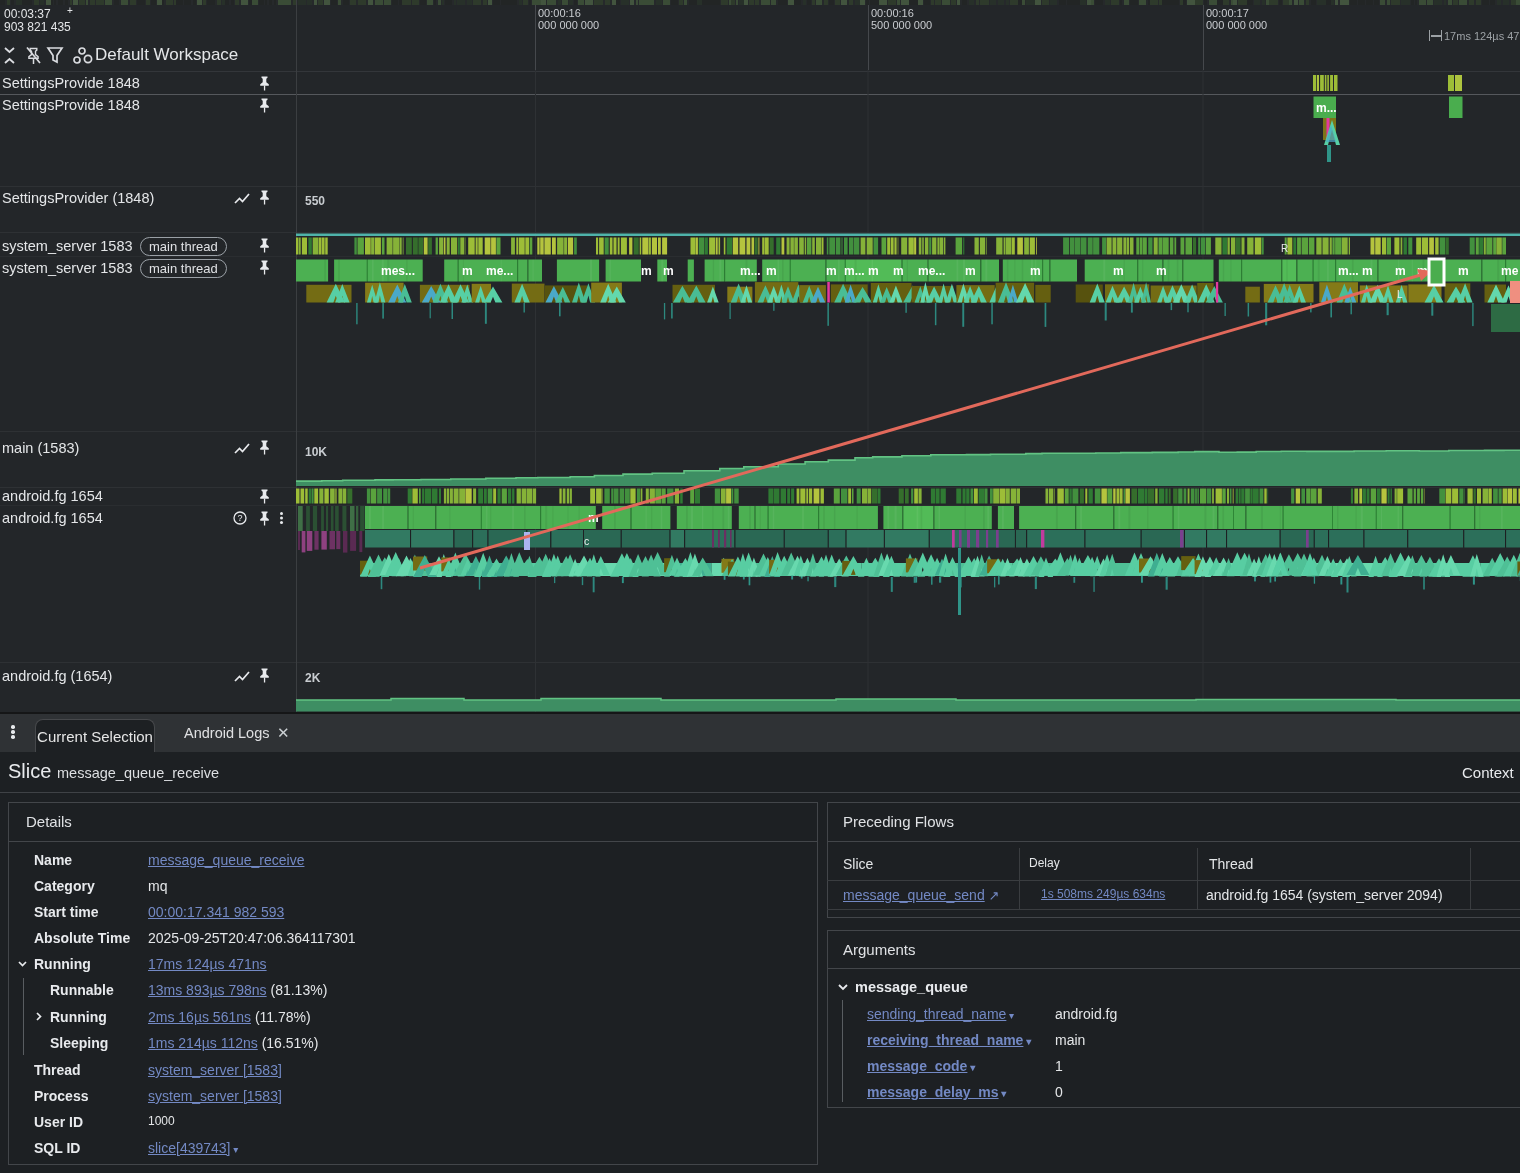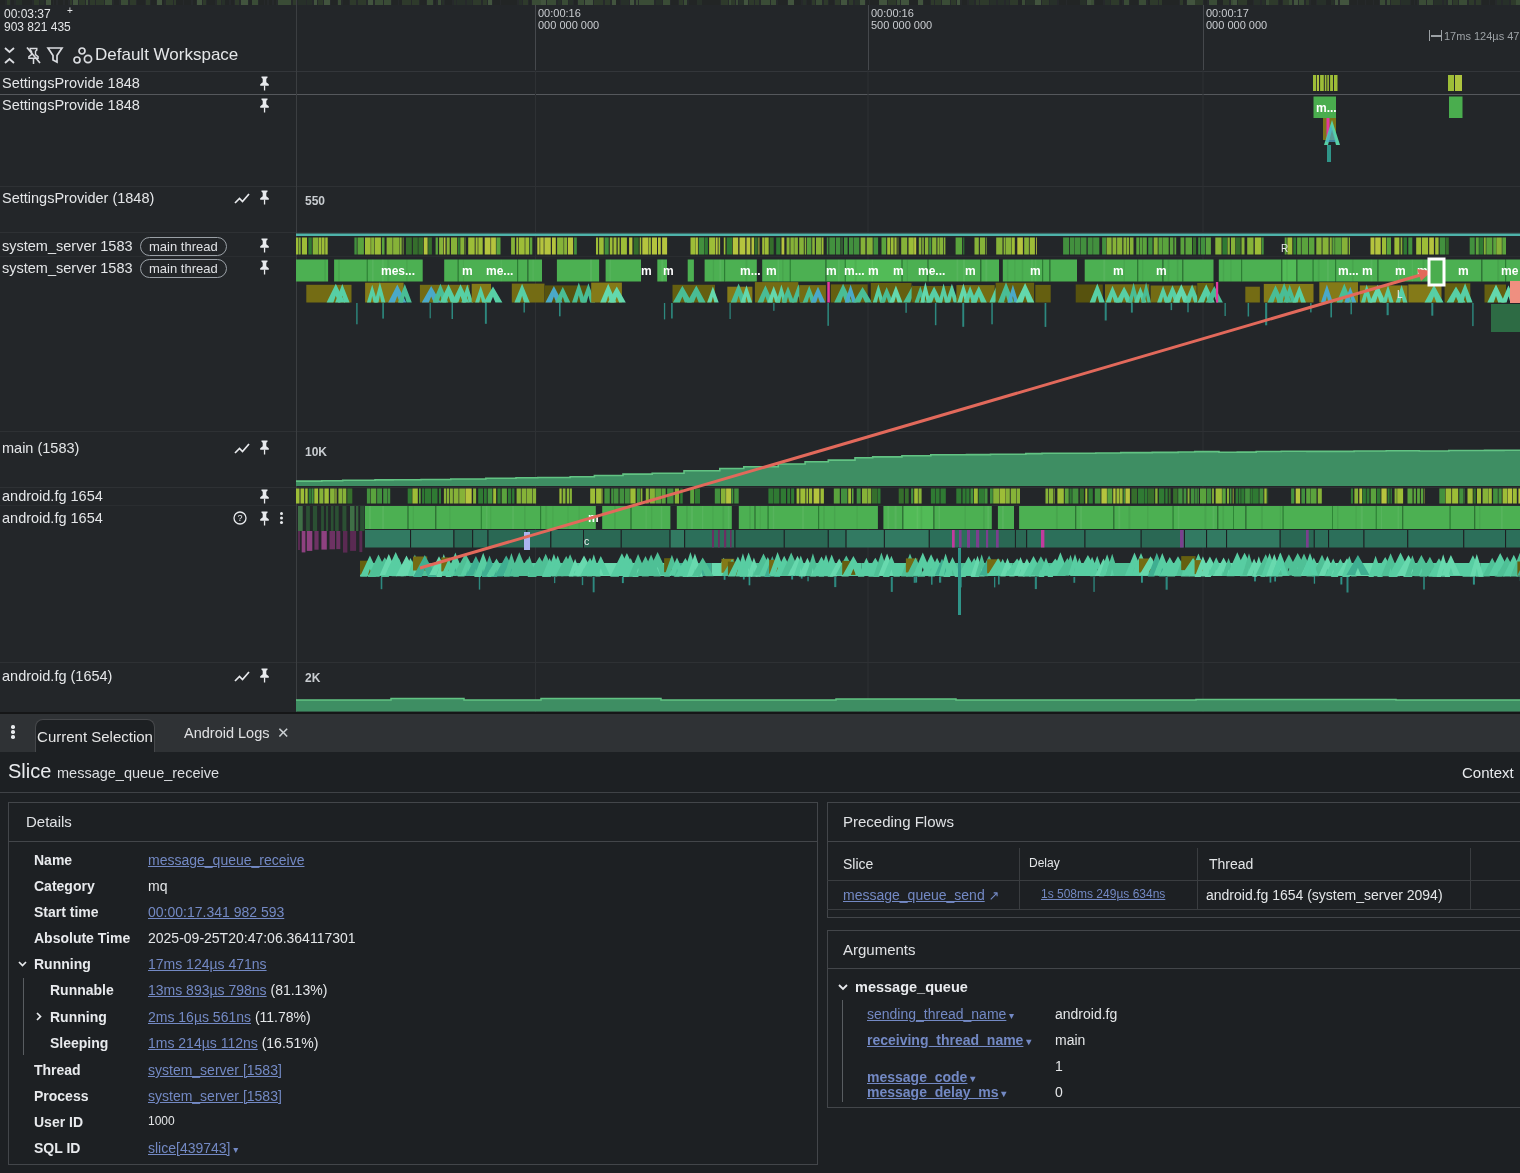--- a/index.html
+++ b/index.html
@@ -1605,16 +1605,16 @@
 <div class="abs" style="left:827px;top:968px;width:693px;height:1px;background:#43464a;"></div>
 <svg class="abs" style="left:837px;top:983px;" width="12" height="8" viewBox="0 0 12 8">
     <path d="M2 2 L6 6 L10 2" stroke="#e8eaed" stroke-width="1.8" fill="none"></path>
   </svg>
 <div class="abs" style="left:855px;top:979px;font-size:14.5px;font-weight:bold;color:#e8eaed;">message_queue</div>
 <div class="abs" style="left:842px;top:1000px;width:1px;height:102px;background:#595d61;"></div>
 <div class="abs" style="left:867px;top:1006px;font-size:14px;font-weight:normal;"><span class="link">sending_thread_name</span><span style="color:#7389c4;font-size:10px;"> ▾</span></div>
 <div class="abs" style="left:1055px;top:1006px;font-size:14px;color:#e4e6e8;">android.fg</div>
 <div class="abs" style="left:867px;top:1032px;font-size:14px;font-weight:bold;"><span class="link">receiving_thread_name</span><span style="color:#7389c4;font-size:10px;"> ▾</span></div>
 <div class="abs" style="left:1055px;top:1032px;font-size:14px;color:#e4e6e8;">main</div>
-<div class="abs" style="left:867px;top:1058px;font-size:14px;font-weight:bold;margin-top:11px;"><span class="link">message_code</span><span style="color:#7389c4;font-size:10px;"> ▾</span></div>
+<div class="abs" style="left:867px;top:1058px;font-size:14px;font-weight:bold;"><span class="link">message_code</span><span style="color:#7389c4;font-size:10px;"> ▾</span></div>
 <div class="abs" style="left:1055px;top:1058px;font-size:14px;color:#e4e6e8;">1</div>
 <div class="abs" style="left:867px;top:1084px;font-size:14px;font-weight:bold;"><span class="link">message_delay_ms</span><span style="color:#7389c4;font-size:10px;"> ▾</span></div>
 <div class="abs" style="left:1055px;top:1084px;font-size:14px;color:#e4e6e8;">0</div>
 
 </body></html>

